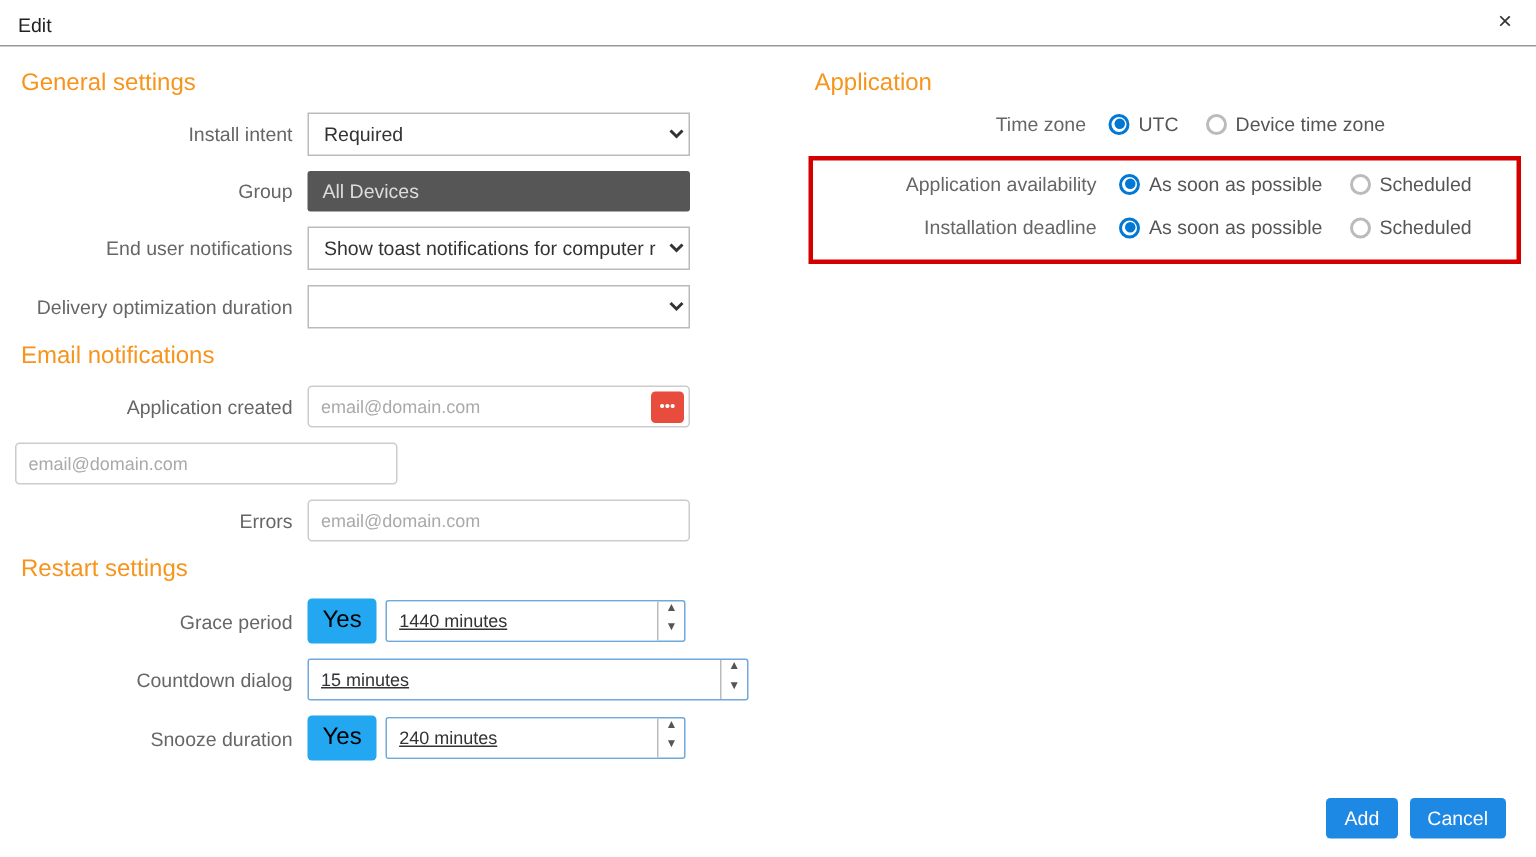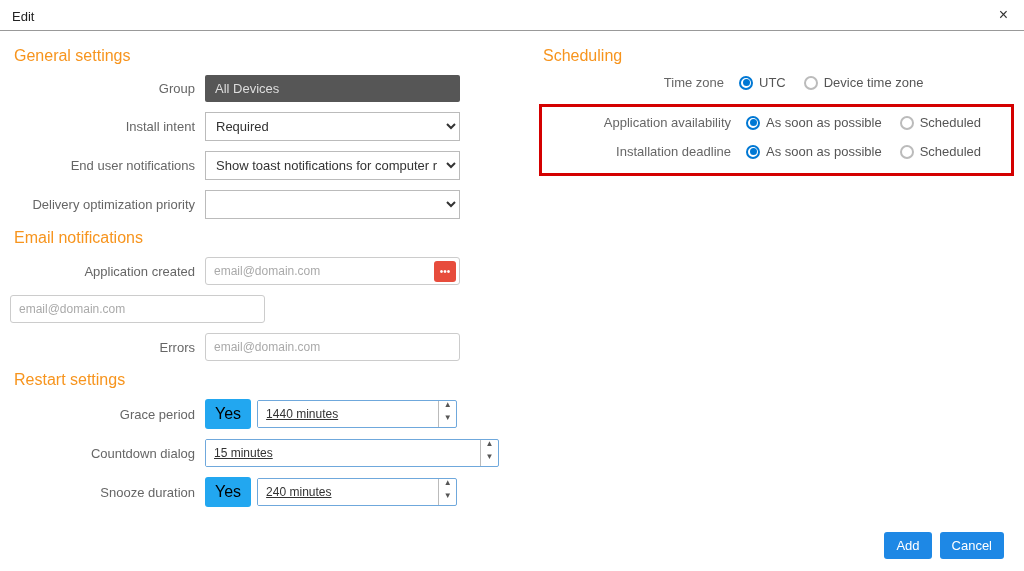--- a/index.html
+++ b/index.html
@@ -193,46 +193,46 @@
   <span class="close-x">×</span>
 </div>
 
 <div class="content">
 
   <div class="col">
 
     <div class="section-title">General settings</div>
 
     <div class="row">
-      <div class="label">Group</div>
-      <div class="field">
-        <div class="static-group">All Devices</div>
-      </div>
-    </div>
-
-    <div class="row">
       <div class="label">Install intent</div>
       <div class="field">
         <select class="select">
           <option>Required</option>
         </select>
       </div>
     </div>
 
     <div class="row">
+      <div class="label">Group</div>
+      <div class="field">
+        <div class="static-group">All Devices</div>
+      </div>
+    </div>
+
+    <div class="row">
       <div class="label">End user notifications</div>
       <div class="field">
         <select class="select">
           <option>Show toast notifications for computer re…</option>
         </select>
       </div>
     </div>
 
     <div class="row">
-      <div class="label">Delivery optimization priority</div>
+      <div class="label">Delivery optimization duration</div>
       <div class="field">
         <select class="select">
           <option></option>
         </select>
       </div>
     </div>
 
     <div class="section-title">Email notifications</div>
 
     <div class="row">
@@ -298,21 +298,21 @@
               <span>▼</span>
             </div>
         </div>
       </div>
     </div>
 
   </div>
 
   <div class="col">
 
-    <div class="section-title">Scheduling</div>
+    <div class="section-title">Application</div>
 
     <div class="sched-row">
       <div class="sched-label">Time zone</div>
       <div class="radio-group">
         <label class="radio selected">
           <span class="circle"></span>
           <span>UTC</span>
         </label>
         <label class="radio">
           <span class="circle"></span>

